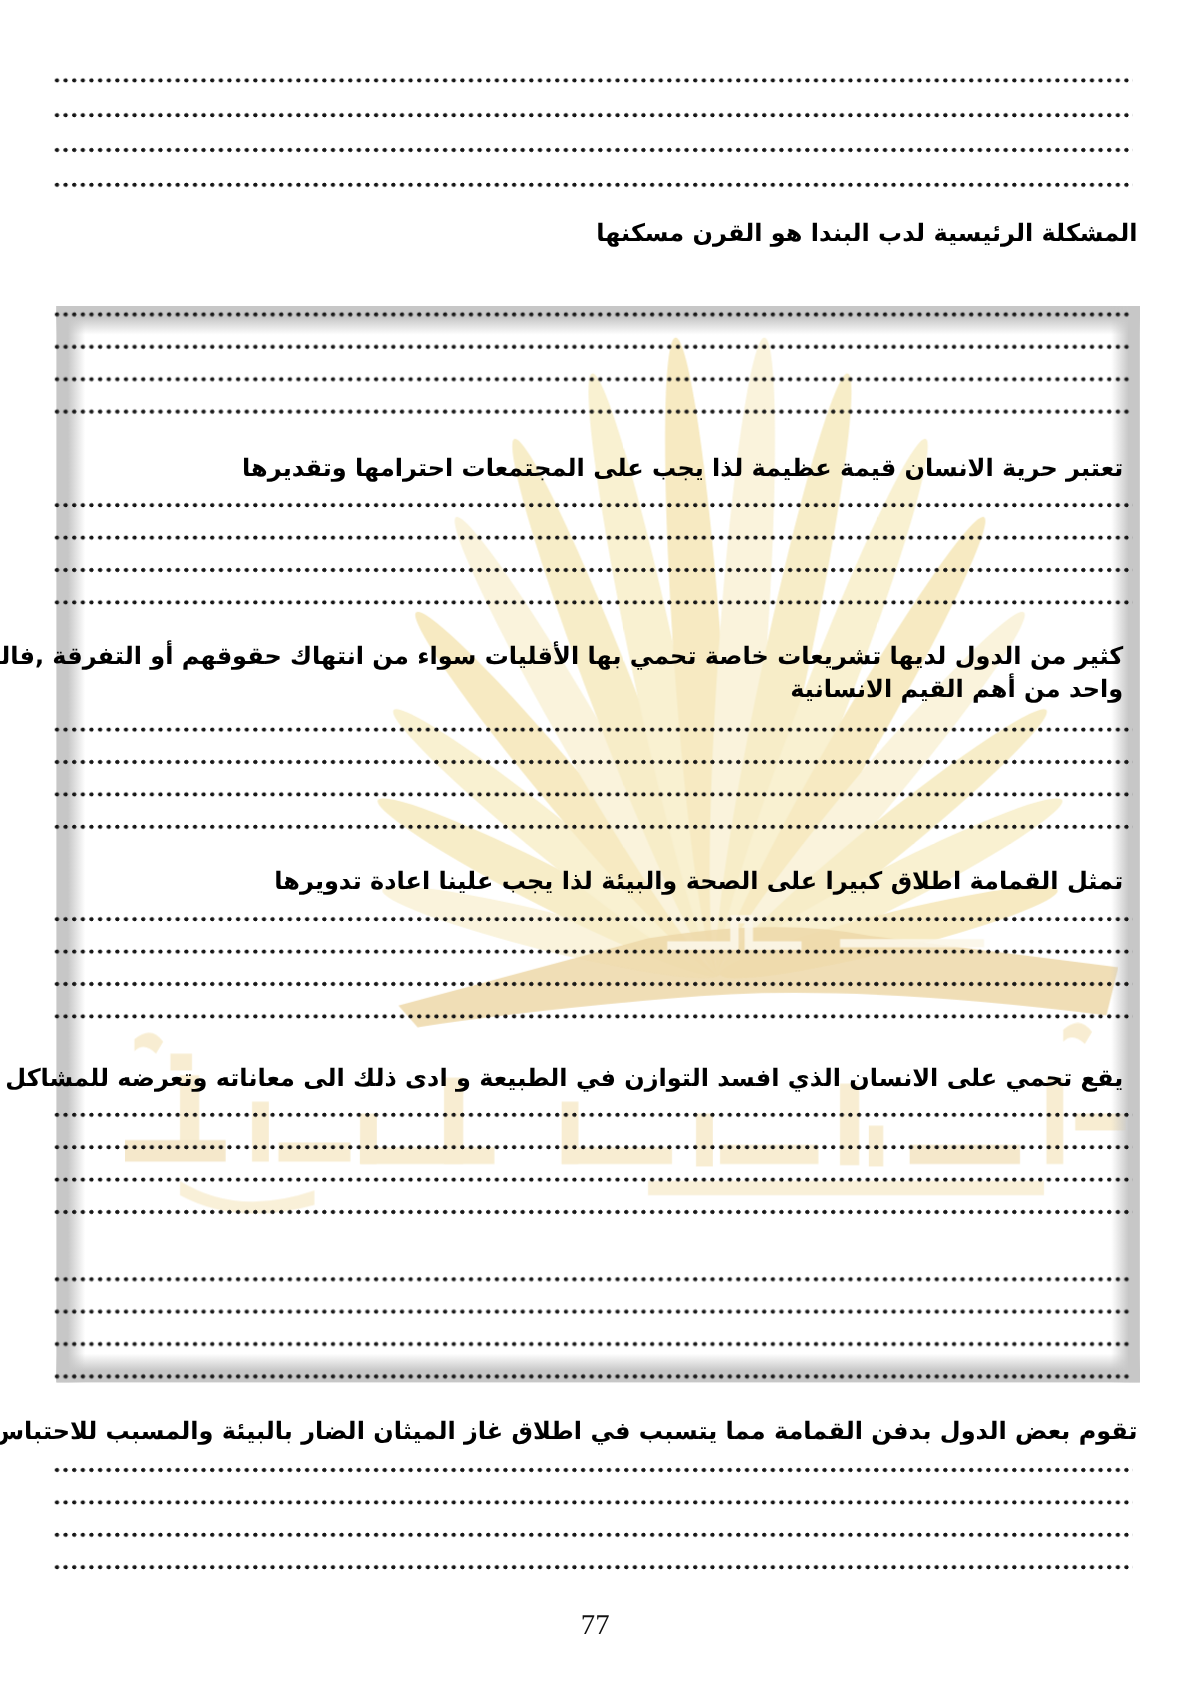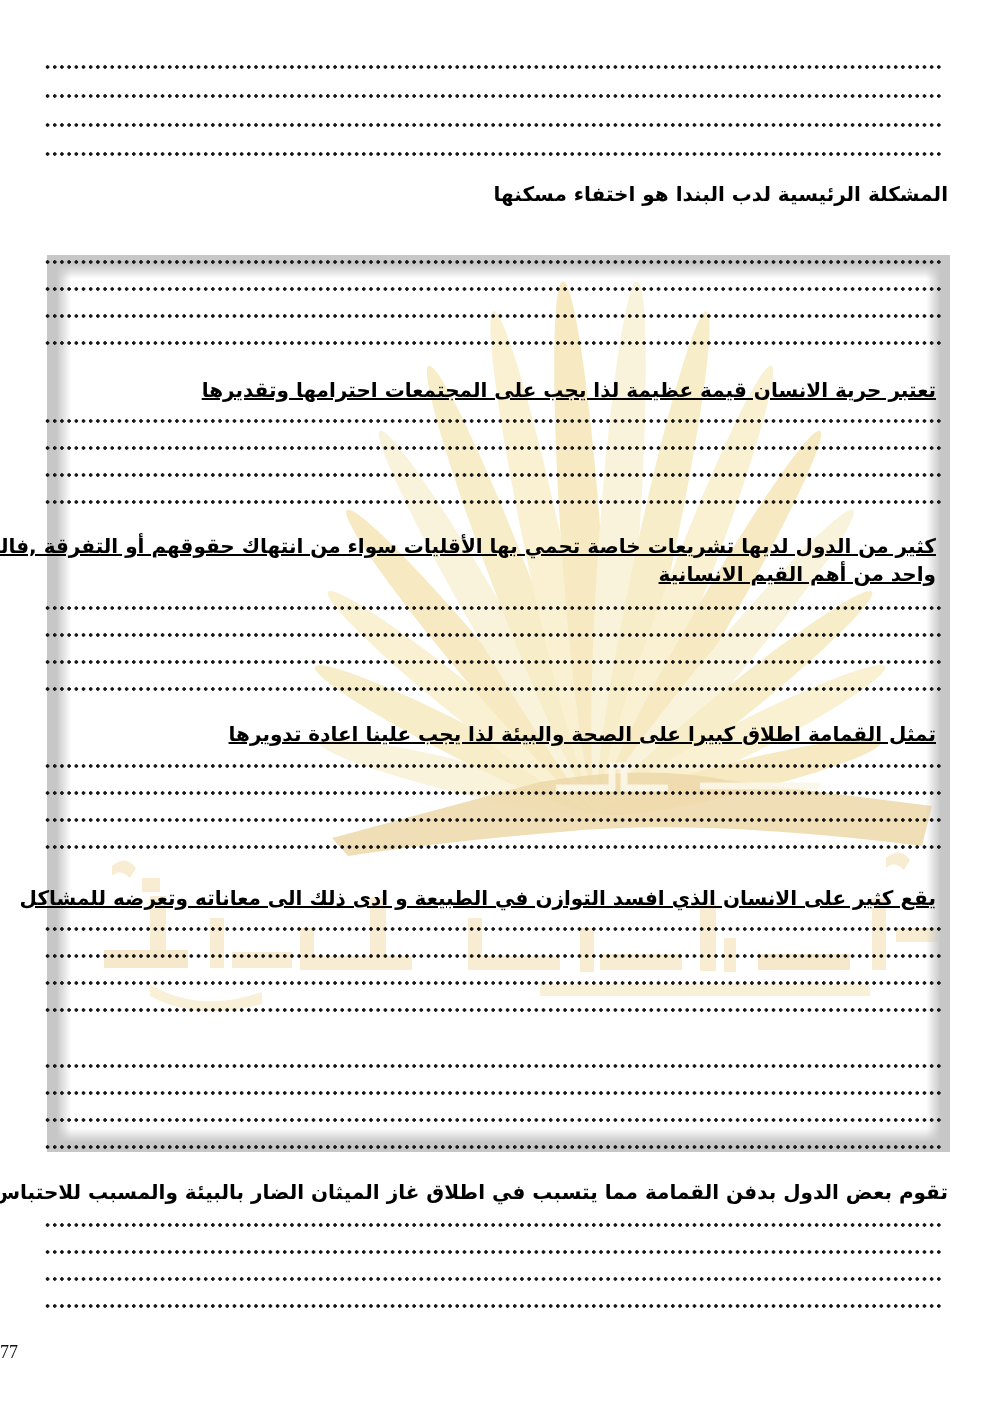--- a/index.html
+++ b/index.html
@@ -31,25 +31,26 @@
     background-image:radial-gradient(circle at 3.5px 3px,#161616 1.5px,rgba(0,0,0,0) 2px);
     background-size:7.2px 6px;background-repeat:repeat-x;
   }
   
   .heading{
     position:absolute;z-index:2;right:44px;
     direction:rtl;text-align:right;
     font-weight:700;font-size:20px;line-height:28px;color:#000;
   }
   .heading .hl{white-space:nowrap;}
-  .heading.inbox{right:56px;text-decoration:underline;}
+  .heading.inbox{right:56px;}
   
   .pagenum{
     position:absolute;z-index:2;top:1342px;left:0;width:100%;
-    font-family:"Liberation Serif",serif;font-size:18px;color:#111;
+    text-align:center;
+    font-family:"Liberation Serif",serif;font-size:24px;color:#111;
   }
 </style>
 </head>
 <body>
 
 <div class="page">
 
   <svg class="wm" viewBox="0 0 992 1403">
     <g opacity="0.5">
       <g transform="translate(600,812)">
@@ -104,21 +105,21 @@
   <div class="fe fe-r"></div>
 
   <div class="lg lg-top" style="top:52px">
     <div class="dotline"></div>
     <div class="dotline"></div>
     <div class="dotline"></div>
     <div class="dotline"></div>
   </div>
 
   <div class="heading" style="top:180px">
-    <div class="hl">المشكلة الرئيسية لدب البندا هو اختفاء مسكنها</div>
+    <div class="hl">المشكلة الرئيسية لدب البندا هو القرن مسكنها</div>
   </div>
 
   <div class="lg" style="top:248px">
     <div class="dotline"></div>
     <div class="dotline"></div>
     <div class="dotline"></div>
     <div class="dotline"></div>
   </div>
 
   <div class="heading inbox" style="top:376px">
@@ -149,21 +150,21 @@
   </div>
 
   <div class="lg" style="top:752px">
     <div class="dotline"></div>
     <div class="dotline"></div>
     <div class="dotline"></div>
     <div class="dotline"></div>
   </div>
 
   <div class="heading inbox" style="top:884px">
-    <div class="hl">يقع كثير على الانسان الذي افسد التوازن في الطبيعة و ادى ذلك الى معاناته وتعرضه للمشاكل</div>
+    <div class="hl">يقع تحمي على الانسان الذي افسد التوازن في الطبيعة و ادى ذلك الى معاناته وتعرضه للمشاكل</div>
   </div>
 
   <div class="lg" style="top:915px">
     <div class="dotline"></div>
     <div class="dotline"></div>
     <div class="dotline"></div>
     <div class="dotline"></div>
   </div>
 
 

